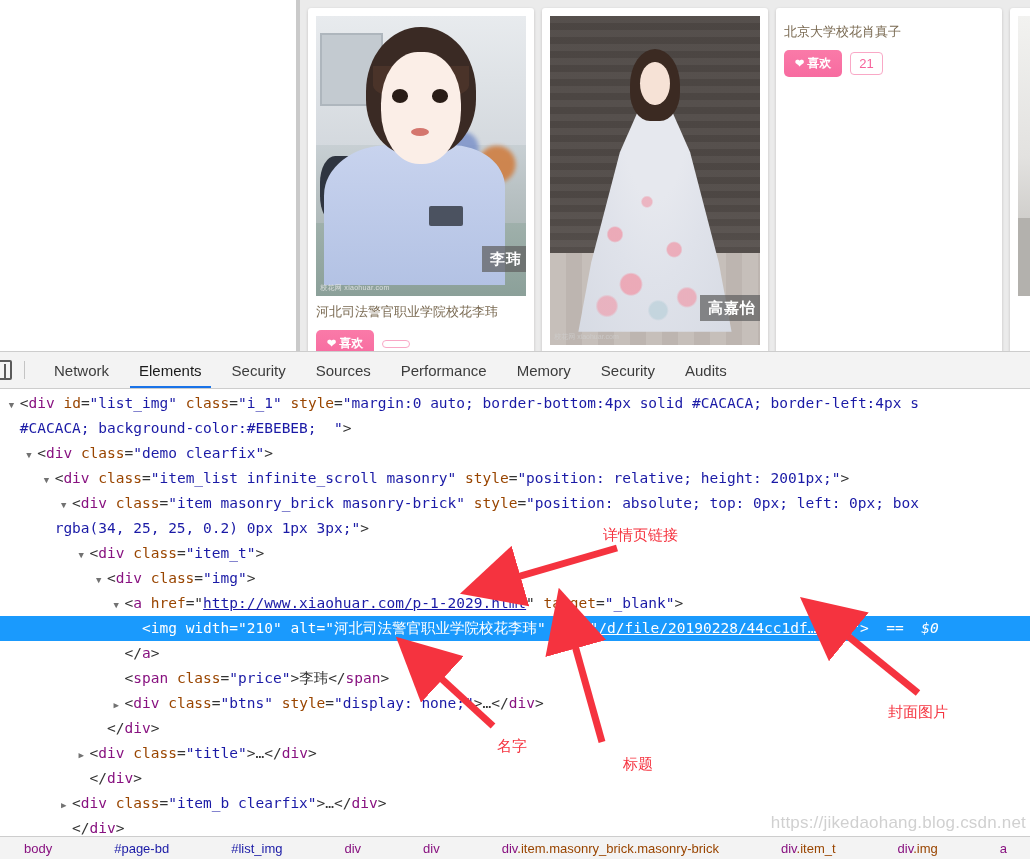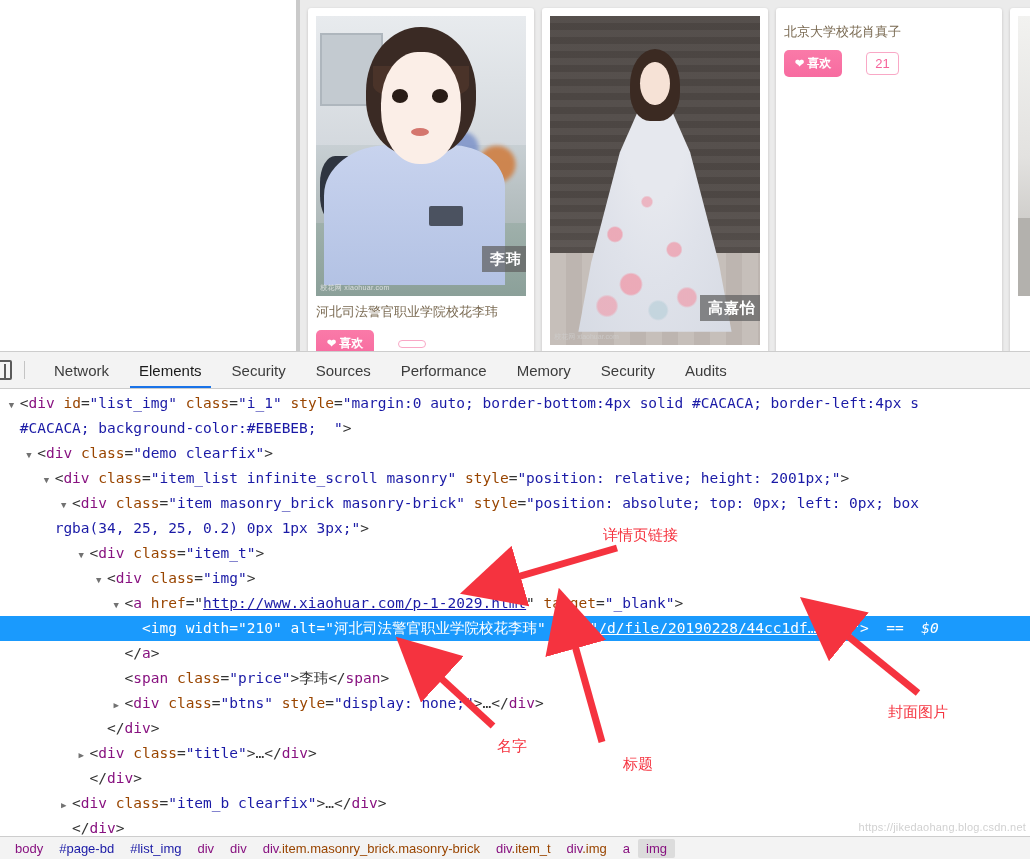--- a/index.html
+++ b/index.html
@@ -166,21 +166,20 @@
   .btn-count {
     background: #fff;
     color: #f6639b;
     border: 1px solid #f9a8c6;
     border-radius: 4px;
     font-size: 13px;
     padding: 3px 8px;
     min-width: 28px;
     text-align: center;
     cursor: pointer;
-    margin-left: 16px;
   }
 
   
   .devtools {
     position: absolute;
     left: 0; top: 351px;
     width: 1030px; height: 508px;
     background: #14532d;
     border-top: 1px solid #cdcdcd;
     overflow: hidden;
@@ -275,21 +274,22 @@
     position: absolute;
     left: 0; bottom: 0;
     width: 1030px; height: 23px;
     background: #f3f3f3;
     border-top: 1px solid #cdcdcd;
     display: flex;
     align-items: center;
     font-family: "Liberation Sans", sans-serif;
     font-size: 13px;
     overflow: hidden;
-    padding-left: 7px;
+    padding-left: 16px;
+    gap: 46px;
   }
   .crumb {
     padding: 2px 8px;
     color: #444;
     white-space: nowrap;
     cursor: pointer;
   }
   .crumb .ctag { color: #881280; }
   .crumb .cid  { color: #1a1aa6; }
   .crumb .ccls { color: #994500; }
@@ -303,21 +303,21 @@
   .anno-label {
     position: absolute;
     color: #f5333f;
     font-size: 15px;
     font-family: "Liberation Sans", "DejaVu Sans", sans-serif;
     white-space: nowrap;
   }
   .watermark {
     position: absolute;
     right: 4px; bottom: 26px;
-    font-size: 11px;
+    font-size: 17px;
     color: rgba(150,150,150,0.45);
     font-family: "Liberation Sans", sans-serif;
     letter-spacing: .2px;
   }
 </style>
 </head>
 <body>
 
 <div id="root">
 

